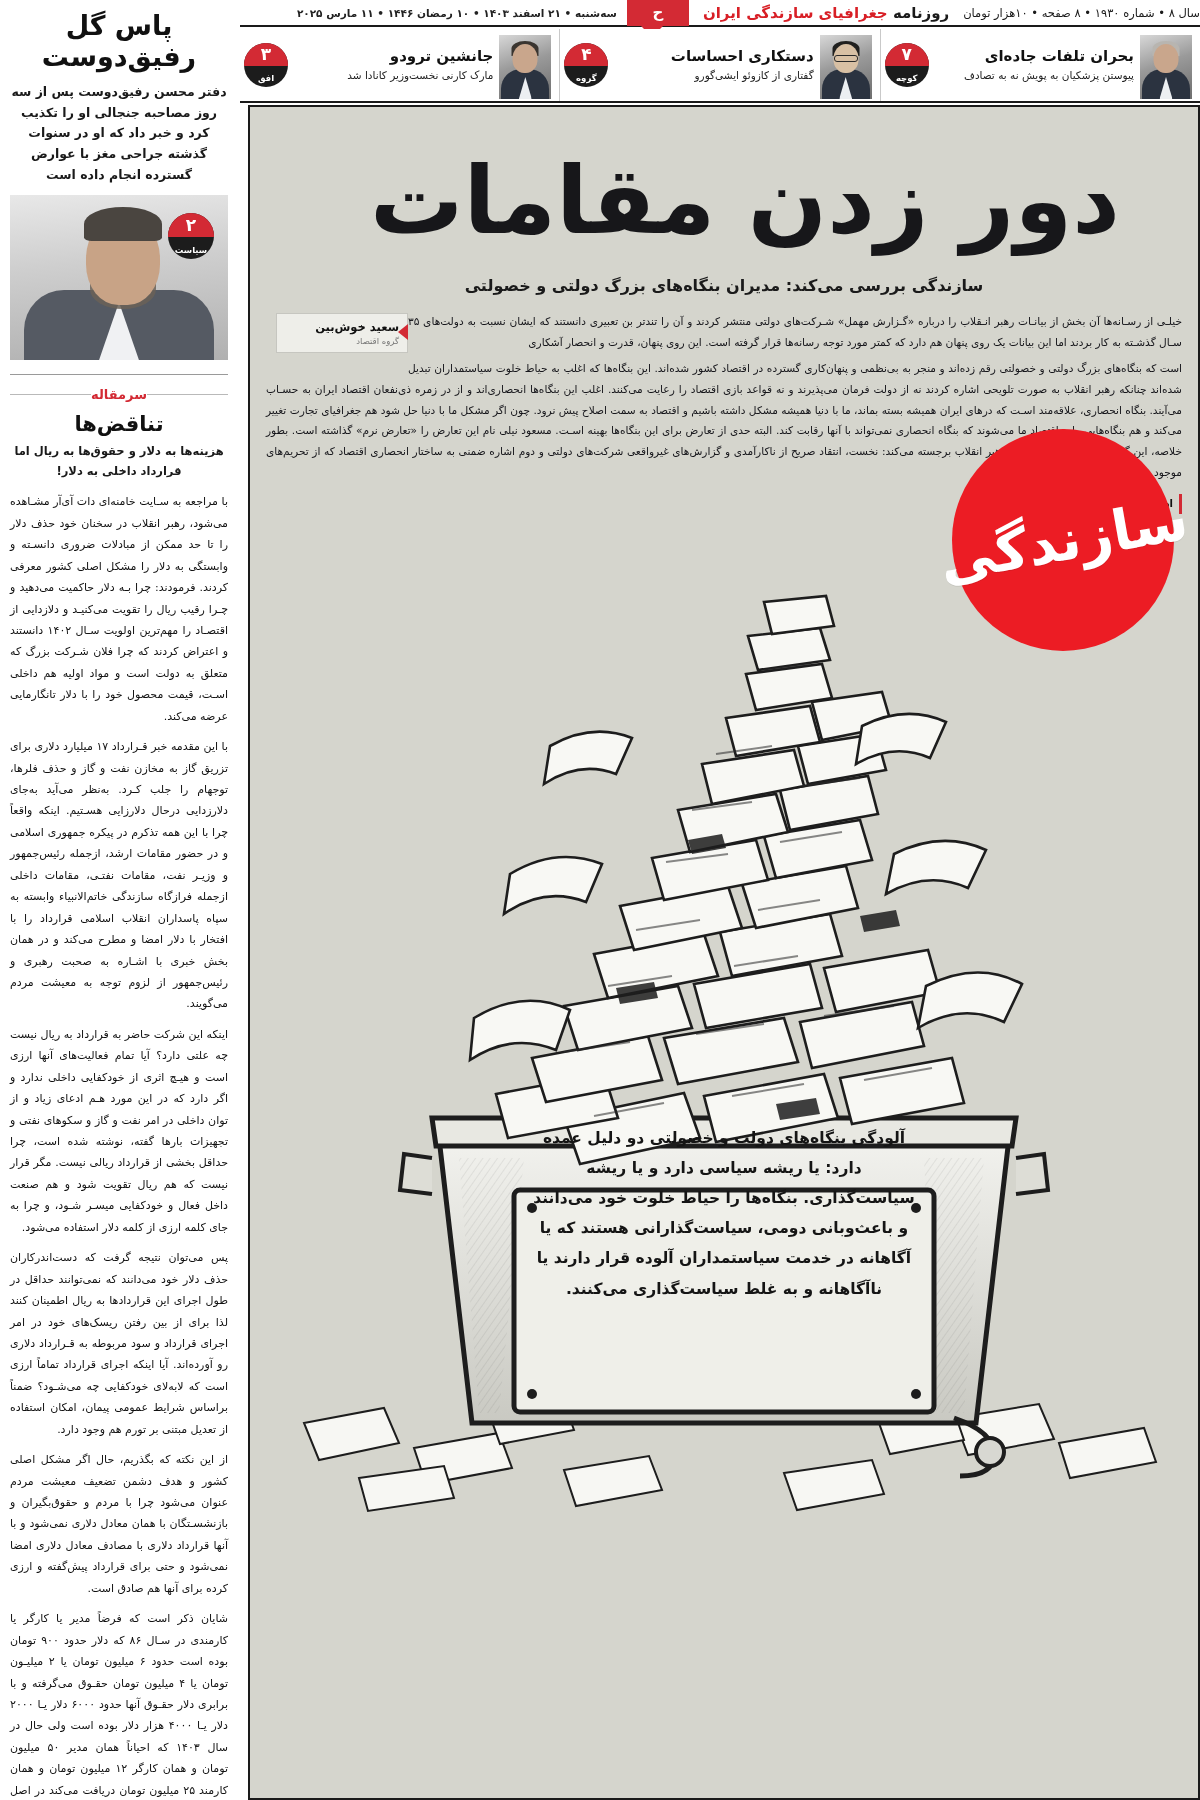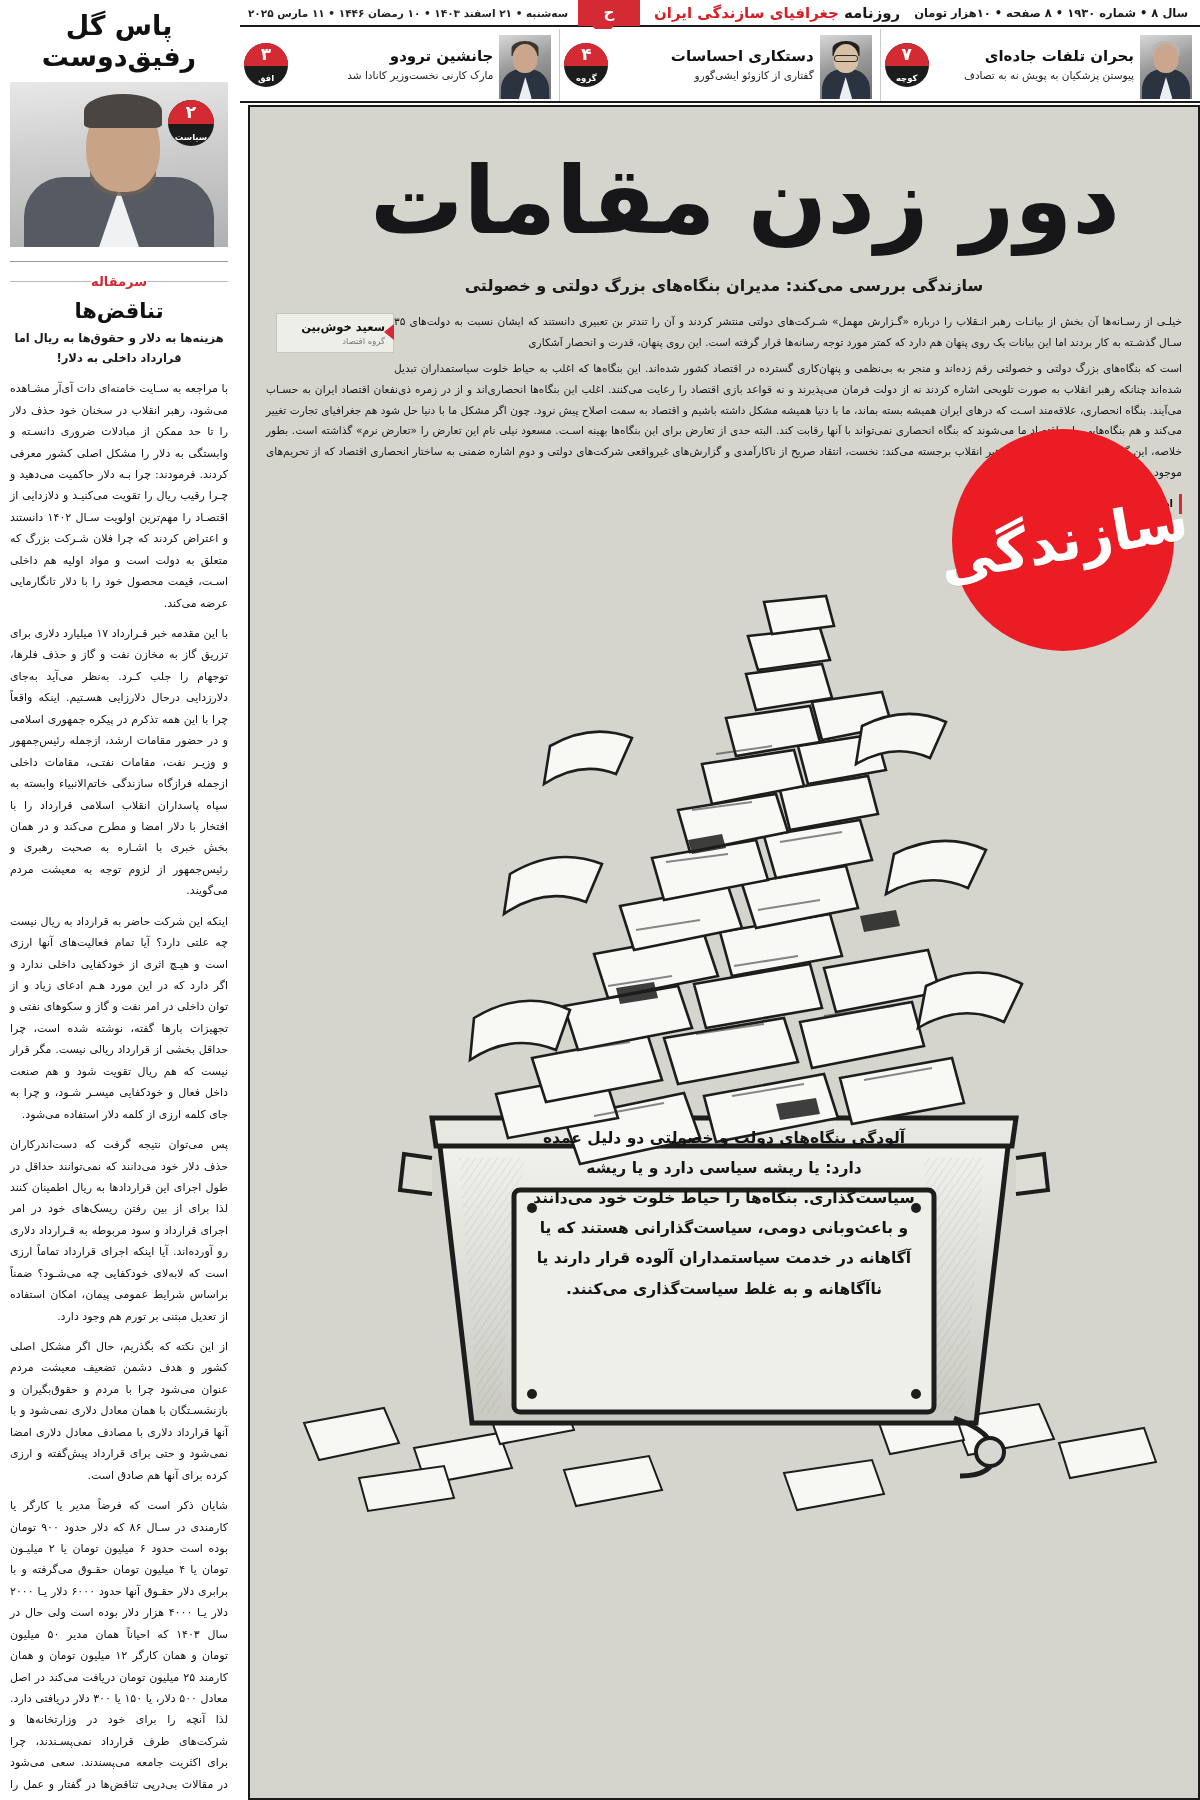--- a/index.html
+++ b/index.html
@@ -15,22 +15,22 @@
   
   .masthead {
     position: absolute; top: 0; right: 0;
     width: 960px; height: 27px;
     border-bottom: 2px solid #1a1a1a;
     display: flex; align-items: center;
     background: #fff;
     direction: rtl;
   }
   .masthead-left {
-    font-size: 11.5px; font-weight: bold; color: #1a1a1a;
-    padding-right: 12px; white-space: nowrap; letter-spacing: -0.2px;
+    font-size: 11.5px; font-weight: normal; color: #1a1a1a;
+    white-space: nowrap; letter-spacing: -0.2px;
   }
   .masthead-title {
     font-size: 15px; font-weight: bold; color: #1a1a1a;
     padding: 0 14px; white-space: nowrap;
   }
   .masthead-title .brand { color: #d81f26; }
   .flag-tab {
     width: 62px; height: 27px; background: #d32a34;
     position: relative; flex: 0 0 auto;
     display: flex; align-items: center; justify-content: center;
@@ -243,21 +243,21 @@
   .main-sub2 {
     text-align: center; font-size: 20px; font-weight: bold;
     color: #111; margin-top: 12px; direction: rtl;
   }
 
   .article-zone {
     position: relative; margin-top: 16px; padding: 0 16px;
     direction: rtl;
   }
   .byline-box {
-    float: left; width: 118px; border: 1px solid #c6c6c0;
+    float: left; width: 132px; border: 1px solid #c6c6c0;
     background: #eeeee9; padding: 6px 8px; margin: 2px 0 6px 10px;
     position: relative; text-align: right;
   }
   .byline-box::before {
     content: ""; position: absolute; right: -1px; top: 10px;
     width: 0; height: 0;
     border-top: 8px solid transparent;
     border-bottom: 8px solid transparent;
     border-right: 10px solid #d32a34;
   }
@@ -380,20 +380,21 @@
           </div>
         <span class="sec">افق</span>
       </div>
     </div>
 
   </div>
 
   <div class="sidebar">
 
     <div class="sb-headline">پاس گل رفیق‌دوست</div>
+    <div class="sb-deck">دفتر محسن رفیق‌دوست پس از سه روز مصاحبه جنجالی او را تکذیب کرد و خبر داد که او در سنوات گذشته جراحی مغز با عوارض گسترده انجام داده است</div>
 
     <div class="sb-photo-wrap">
       <div class="figure-body"></div>
       <div class="figure-shirt"></div>
       <div class="figure-beard"></div>
       <div class="figure-head"></div>
       <div class="figure-hair"></div>
       <div class="sb-badge">
         <div class="badge" style="width:46px;height:46px;">
           <div class="top-half">

